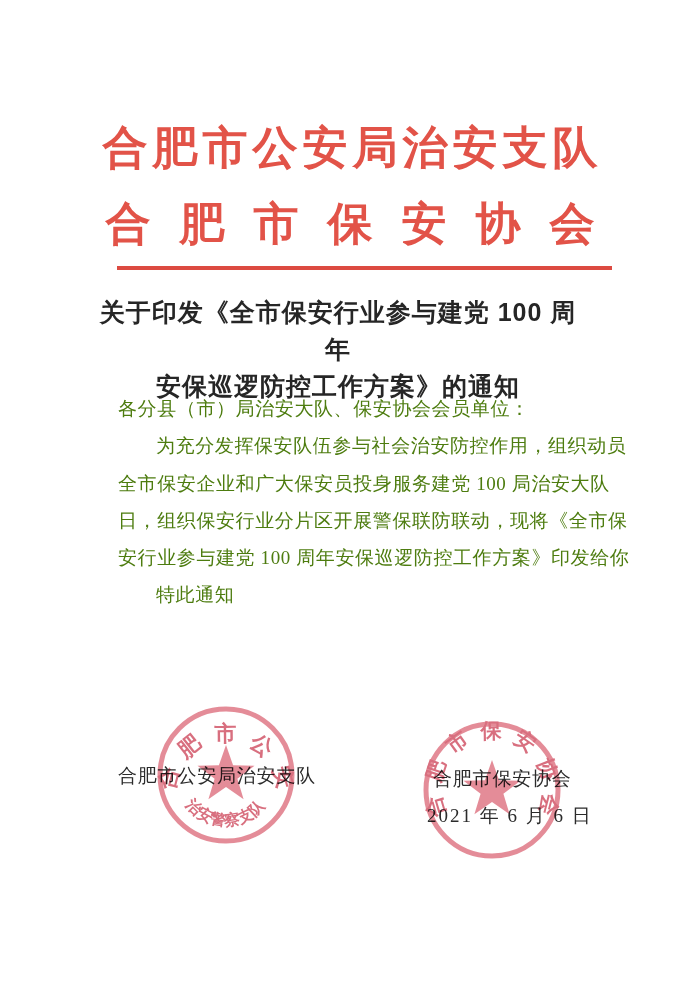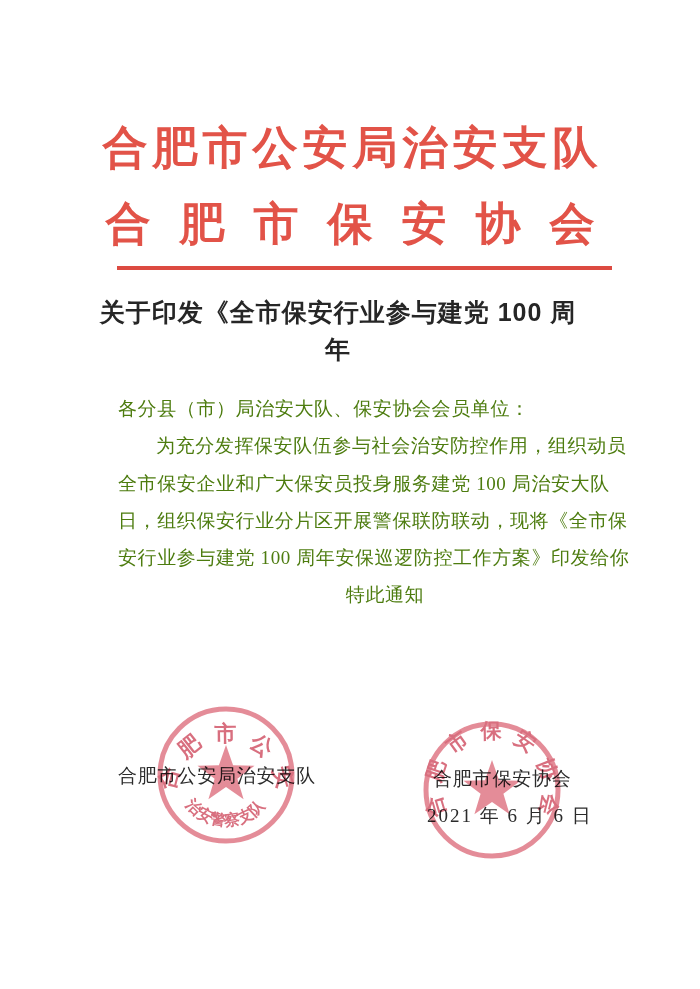--- a/index.html
+++ b/index.html
@@ -28,21 +28,21 @@
     text-align:center; color:#262626; font-weight:bold;
     font-family:"Liberation Sans","DejaVu Sans",sans-serif;
     font-size:25px; line-height:37px; letter-spacing:1px;
   }
   
   .doc-body {
     position:absolute; left:118px; top:390px; width:496px;
     color:#4d7c0f; font-size:19px; letter-spacing:0.6px;
   }
   .bline { line-height:37.3px; white-space:nowrap; }
-  .indent { text-indent:38px;text-align:center; }
+  .indent { text-indent:38px; }
   
   .sig {
     position:absolute; color:#2b2b2b; font-size:19px;
     letter-spacing:0.8px; white-space:nowrap;
   }
   .sig-left  { left:118px; top:763px; }
   .sig-right { left:433px; top:766px; }
   .sig-date  { left:427px; top:803px; letter-spacing:2px; }
   
   .stamp {
@@ -63,20 +63,21 @@
   <div class="org-line org-line-1">
     <span>合肥市公安局治安支队</span>
   </div>
   <div class="org-line org-line-2">
     <span>合肥市保安协会</span>
   </div>
   <div class="red-divider"></div>
 
   <div class="doc-title">
     <div>关于印发《全市保安行业参与建党 100 周年</div>
+    <div>安保巡逻防控工作方案》的通知</div>
   </div>
 
   <div class="doc-body">
     <div class="bline">各分县（市）局治安大队、保安协会会员单位：</div>
     <div class="bline indent">为充分发挥保安队伍参与社会治安防控作用，组织动员</div>
     <div class="bline">全市保安企业和广大保安员投身服务建党 100 局治安大队</div>
     <div class="bline">日，组织保安行业分片区开展警保联防联动，现将《全市保</div>
     <div class="bline">安行业参与建党 100 周年安保巡逻防控工作方案》印发给你</div>
     <div class="bline indent">特此通知</div>
   </div>

